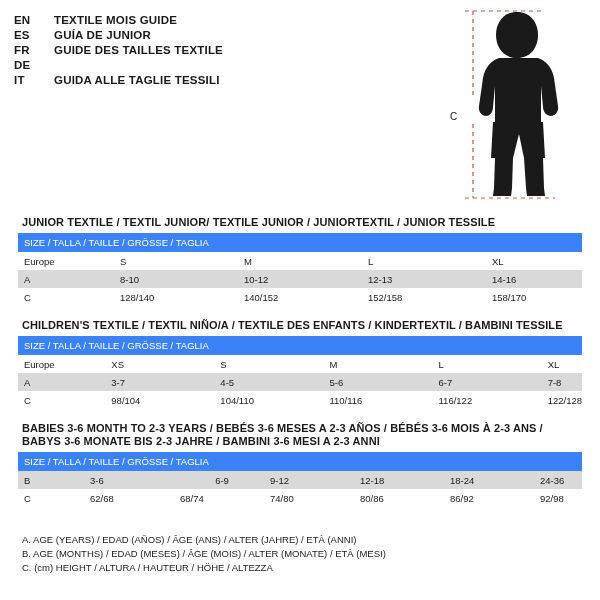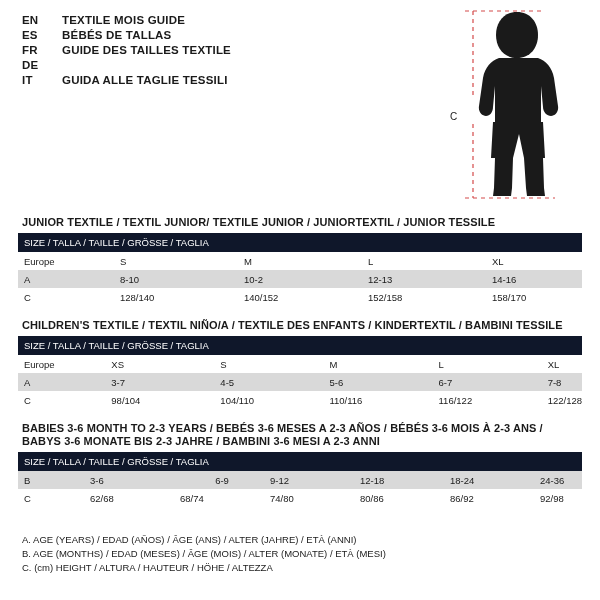--- a/index.html
+++ b/index.html
@@ -18,21 +18,21 @@
     position: relative;
     width: 600px;
     height: 600px;
     box-sizing: border-box;
   }
 
   
   .header {
     position: absolute;
     top: 14px;
-    left: 22px;
+    left: 14px;
     width: 420px;
   }
   .hdr-row {
     display: flex;
     align-items: baseline;
     margin-bottom: 3px;
   }
   .hdr-lang {
     width: 40px;
     font-size: 11.5px;
@@ -82,21 +82,21 @@
     width: 564px;
     border-collapse: collapse;
     font-size: 9.5px;
   }
   table.size-table td {
     padding: 3px 0 3px 6px;
     vertical-align: middle;
     height: 12px;
   }
   tr.head-row td {
-    background: #0f172a;
+    background: #3b82f6;
     color: #ffffff;
     font-size: 9.5px;
     font-weight: normal;
     height: 13px;
   }
   tr.grey-row td {
     background: #d9d9d9;
   }
   tr.white-row td {
     background: #ffffff;
@@ -120,21 +120,21 @@
 
 <div class="page">
 
   <div class="header">
     <div class="hdr-row">
       <span class="hdr-lang">EN</span>
       <span class="hdr-text">TEXTILE MOIS GUIDE</span>
     </div>
     <div class="hdr-row">
       <span class="hdr-lang">ES</span>
-      <span class="hdr-text">BÉBÉS DE TALLAS</span>
+      <span class="hdr-text">GUÍA DE JUNIOR</span>
     </div>
     <div class="hdr-row">
       <span class="hdr-lang">FR</span>
       <span class="hdr-text">GUIDE DES TAILLES TEXTILE</span>
     </div>
     <div class="hdr-row">
       <span class="hdr-lang">DE</span>
     </div>
     <div class="hdr-row">
       <span class="hdr-lang">IT</span>
@@ -175,21 +175,21 @@
     <tr class="white-row">
       <td style="width:90px;">Europe</td>
       <td style="width:118px;">S</td>
       <td style="width:118px;">M</td>
       <td style="width:118px;">L</td>
       <td>XL</td>
     </tr>
     <tr class="grey-row">
       <td>A</td>
       <td>8-10</td>
-      <td>10-2</td>
+      <td>10-12</td>
       <td>12-13</td>
       <td>14-16</td>
     </tr>
     <tr class="white-row">
       <td>C</td>
       <td>128/140</td>
       <td>140/152</td>
       <td>152/158</td>
       <td>158/170</td>
     </tr>

